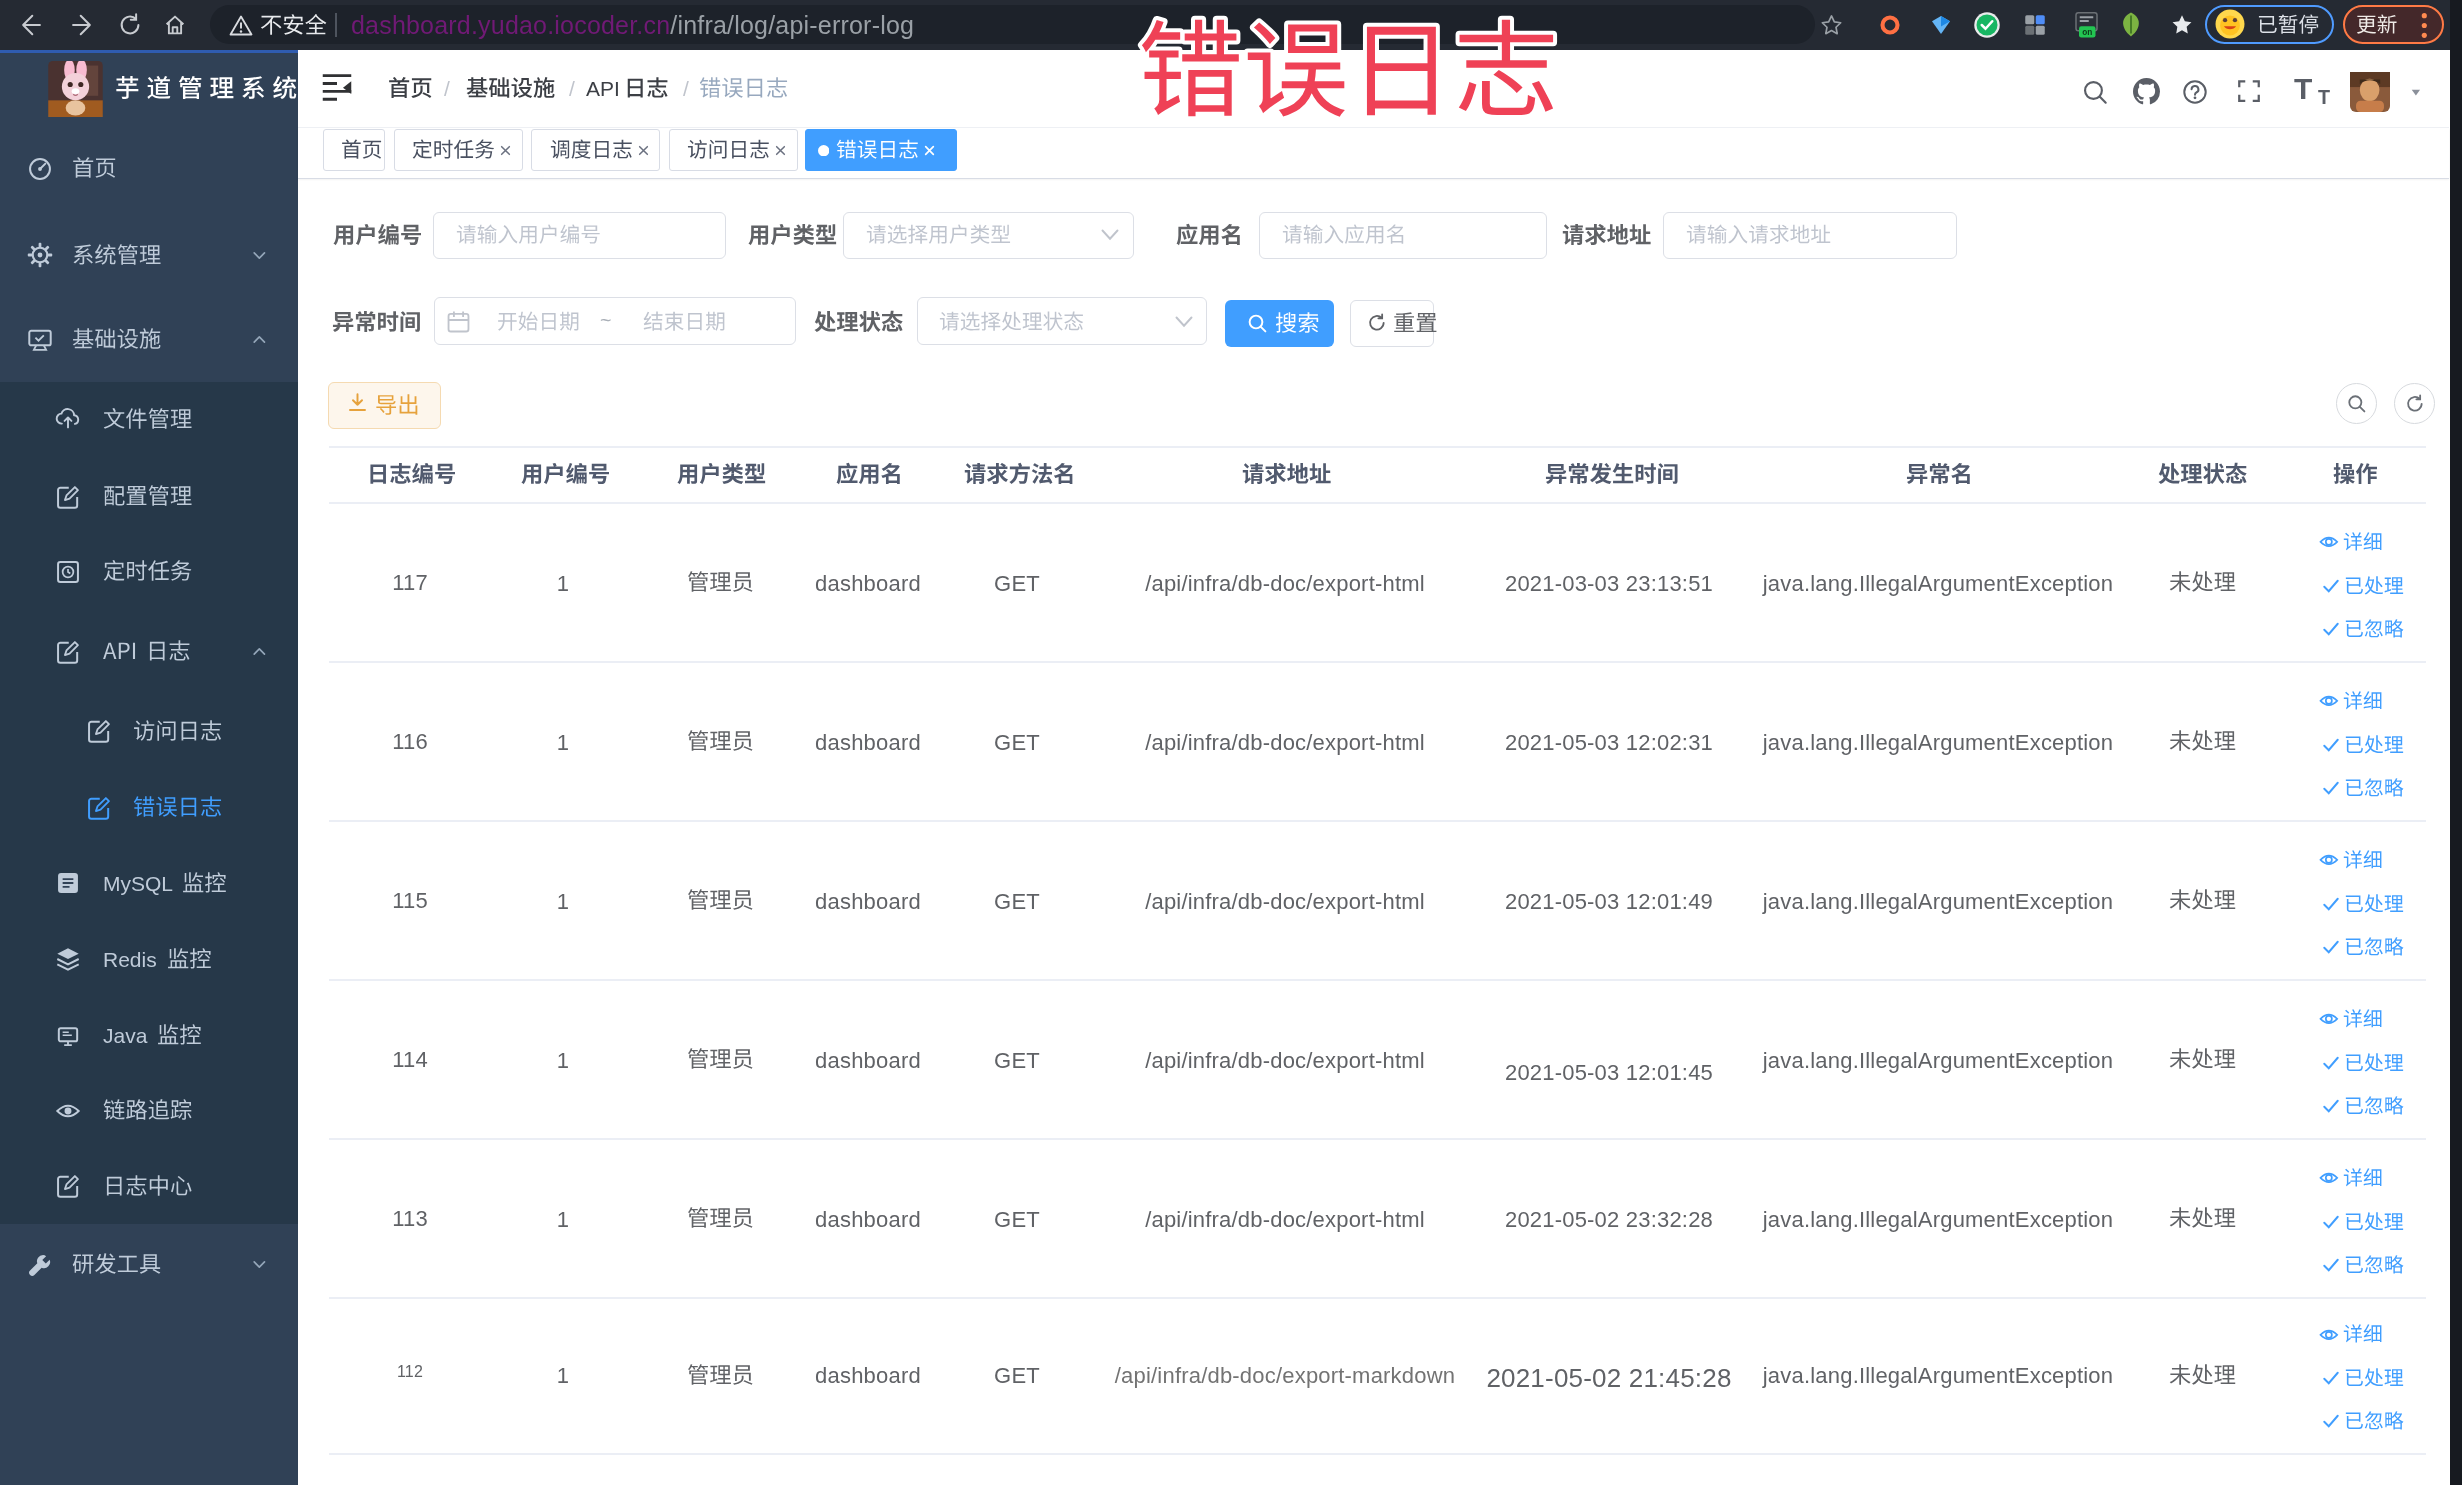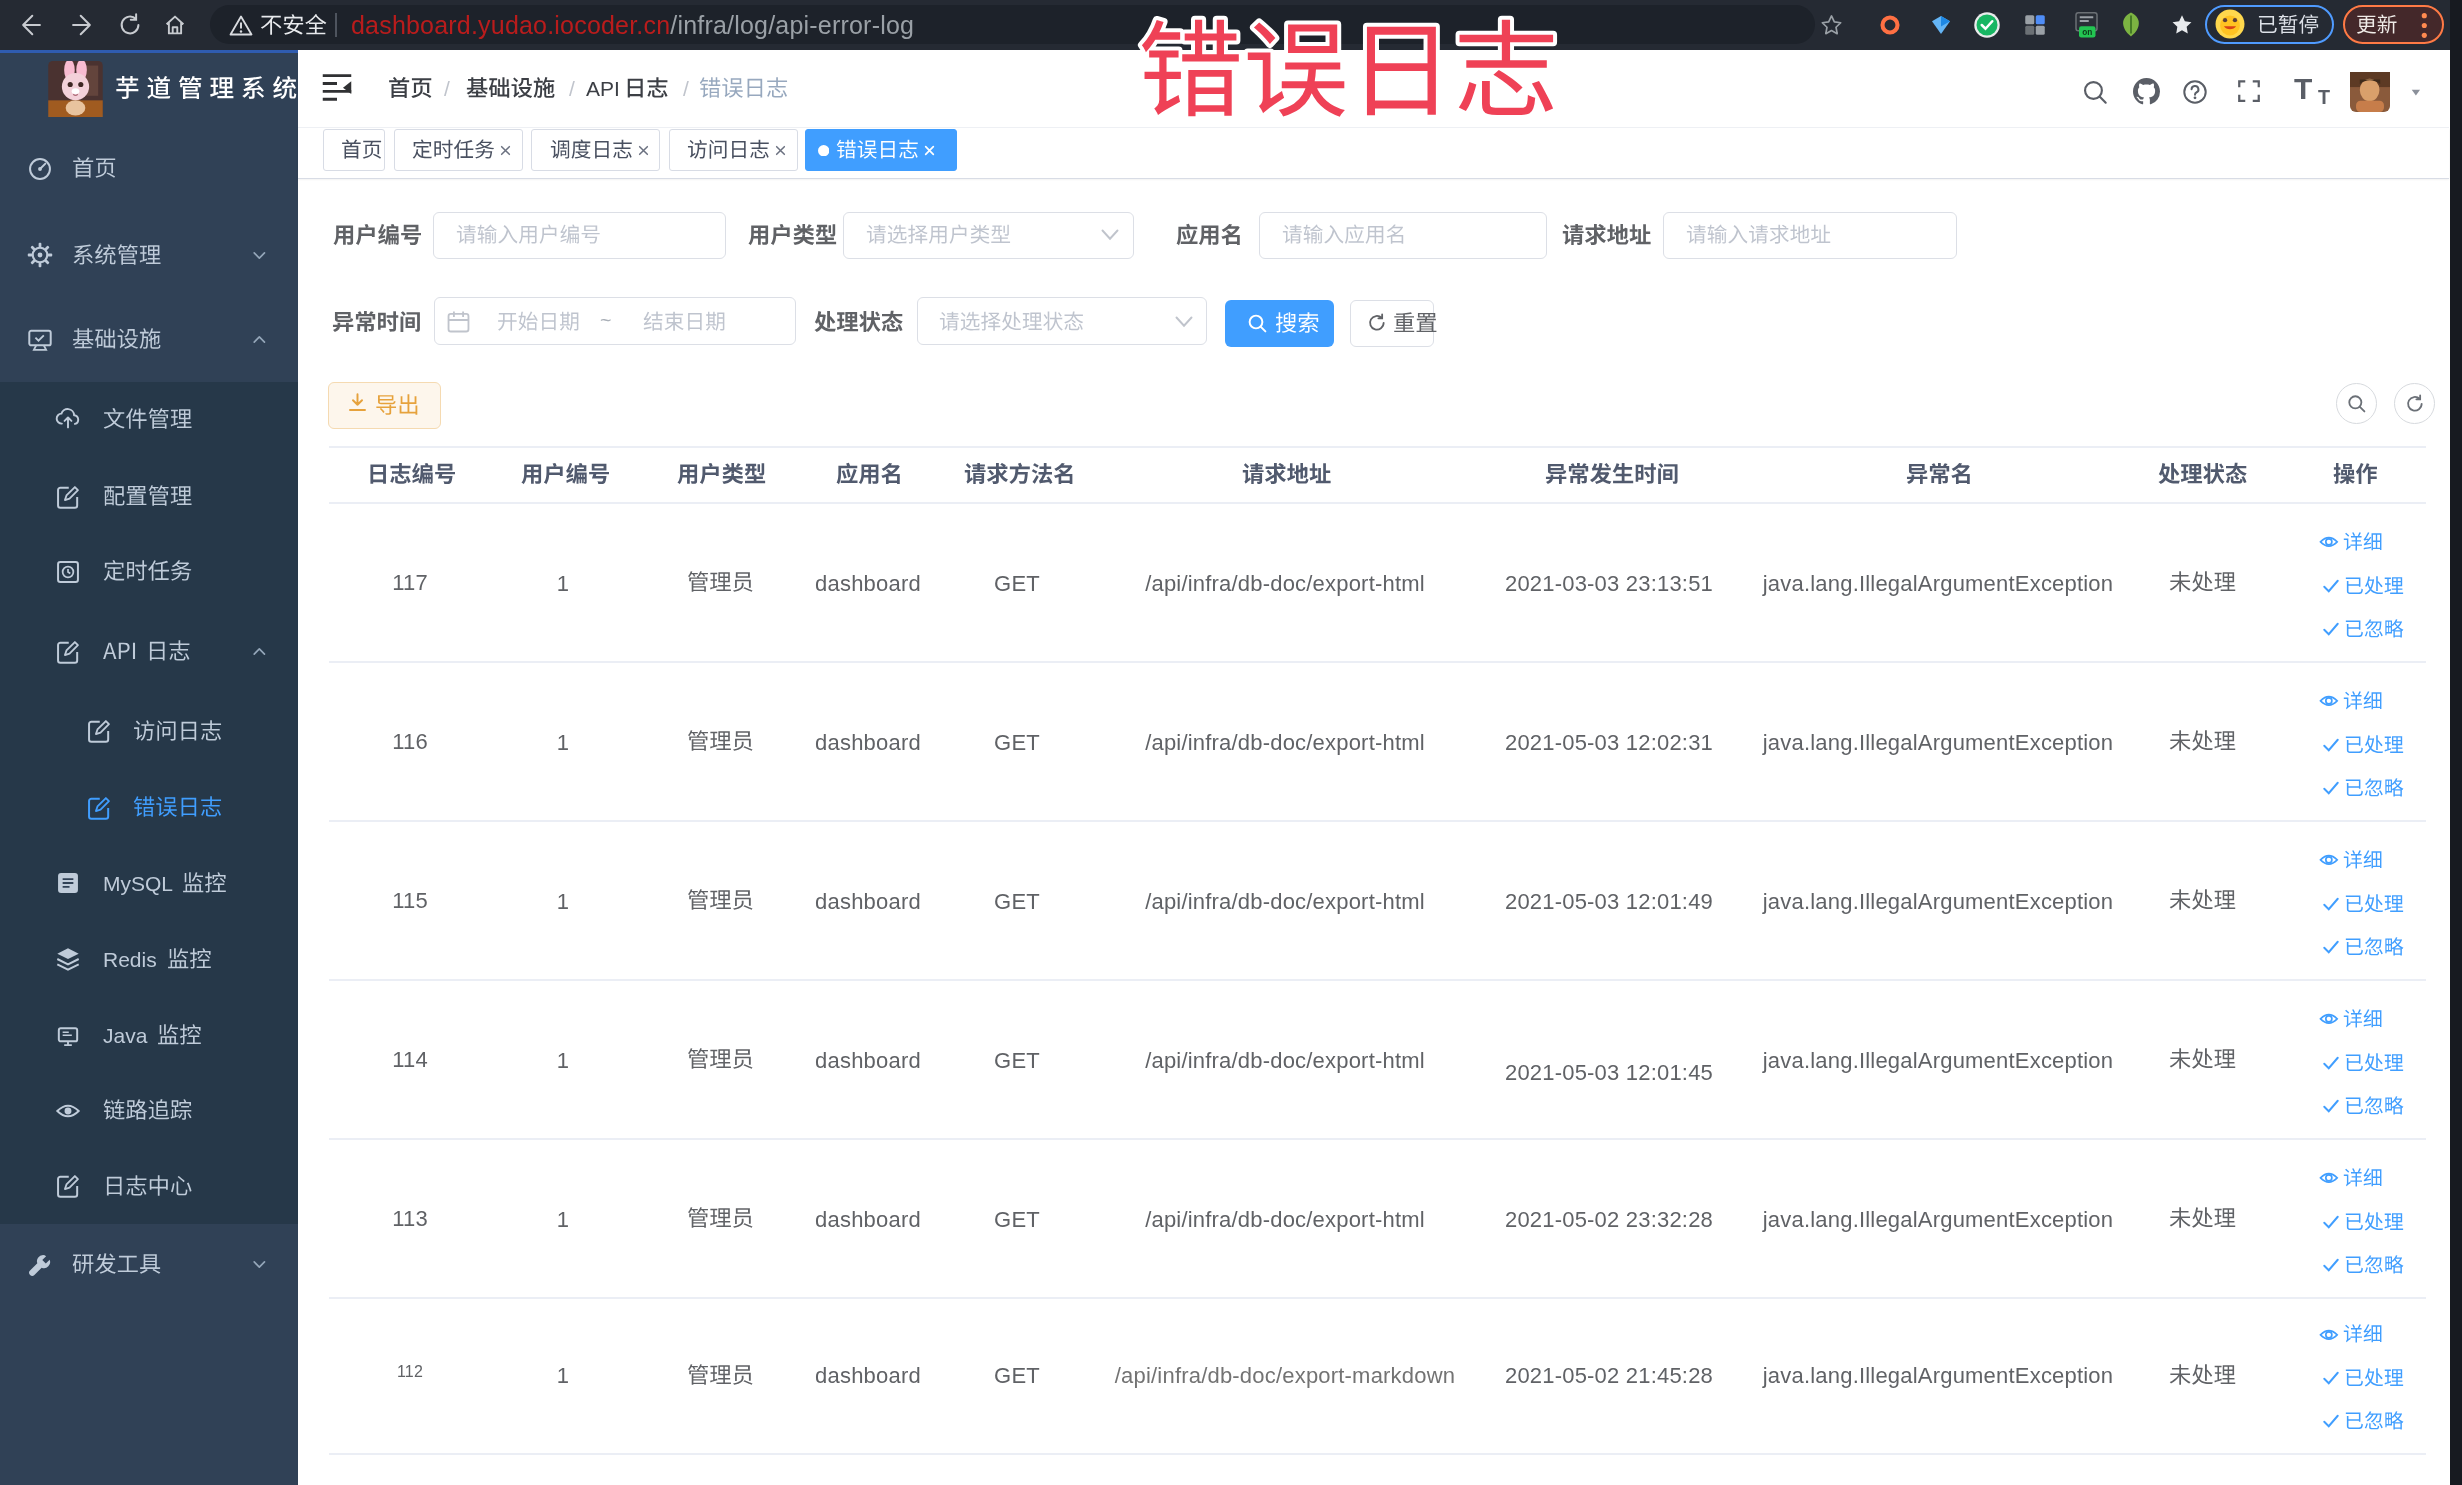--- a/index.html
+++ b/index.html
@@ -17,21 +17,21 @@
     <div style="position:absolute;left:210px;top:5.3px;width:1605px;height:39px;background:#1d222a;border-radius:19.7px"></div>
     <svg style="position:absolute;left:229px;top:13.6px" width="24" height="23" viewBox="0 0 32 30" fill="none">
       <path d="M16 3 L30 27 H2 Z" stroke="#dadce0" stroke-width="2.4" stroke-linejoin="round" fill="none"></path>
       <path d="M16 11v8" stroke="#dadce0" stroke-width="2.6"></path>
       <circle cx="16" cy="23" r="1.6" fill="#dadce0"></circle>
     </svg>
     <svg style="position:absolute;left:260px;top:33px;overflow:visible" width="0.8" height="0.8" viewBox="0 0 1 1">
       <path d="M1.9 -21.6H26.1V-19.4H1.9ZM15.7 -13.4 17.2 -14.7Q18.5 -13.9 19.8 -13Q21.2 -12 22.5 -11Q23.8 -10 25 -9.1Q26.1 -8.1 26.9 -7.3L25.2 -5.7Q24.4 -6.5 23.3 -7.5Q22.2 -8.5 20.9 -9.5Q19.6 -10.6 18.3 -11.6Q16.9 -12.6 15.7 -13.4ZM15.1 -20.8 17.4 -20Q15.8 -17.1 13.6 -14.4Q11.4 -11.6 8.6 -9.3Q5.8 -7 2.7 -5.3Q2.5 -5.6 2.2 -5.9Q2 -6.2 1.7 -6.6Q1.5 -6.9 1.2 -7.1Q3.5 -8.3 5.6 -9.8Q7.7 -11.3 9.5 -13.1Q11.3 -14.9 12.7 -16.9Q14.2 -18.8 15.1 -20.8ZM12.8 -15.2 15.1 -17.5V-17.5V2.2H12.8Z M30.6 -20.3H53.4V-14.6H51.2V-18.3H32.7V-14.6H30.6ZM46.7 -11.6 48.9 -11.1Q47.6 -7.2 45.2 -4.6Q42.8 -2 39.4 -0.4Q36 1.2 31.6 2.2Q31.5 1.9 31.3 1.5Q31.1 1.2 30.8 0.8Q30.5 0.5 30.3 0.2Q34.6 -0.5 37.9 -2Q41.2 -3.4 43.4 -5.7Q45.6 -8.1 46.7 -11.6ZM29.9 -12.6H54.2V-10.6H29.9ZM39.6 -23.1 41.8 -23.6Q42.2 -22.7 42.8 -21.6Q43.3 -20.5 43.6 -19.8L41.3 -19.2Q41.1 -19.9 40.6 -21Q40.1 -22.1 39.6 -23.1ZM33.4 -6.2 34.9 -7.7Q37.3 -7 39.9 -6.1Q42.5 -5.1 45 -4Q47.6 -3 49.8 -1.9Q52 -0.8 53.6 0.2L51.9 2Q50.4 1.1 48.2 -0.1Q46.1 -1.2 43.6 -2.3Q41 -3.4 38.4 -4.4Q35.8 -5.4 33.4 -6.2ZM33.4 -6.2Q34.2 -7.3 35.1 -8.6Q36 -9.9 36.9 -11.4Q37.7 -12.9 38.5 -14.3Q39.2 -15.8 39.8 -17.1L42.1 -16.7Q41.5 -15.3 40.7 -13.9Q40 -12.4 39.1 -11Q38.3 -9.6 37.5 -8.3Q36.6 -7.1 35.9 -6.1Z M61.7 -6.9H78.7V-5.1H61.7ZM61.5 -13.2H78.7V-11.3H61.5ZM58.1 -0.4H82V1.5H58.1ZM68.9 -12.4H71.1V0.6H68.9ZM69.8 -23.8 71.6 -23Q70.1 -20.6 67.9 -18.4Q65.8 -16.2 63.3 -14.4Q60.8 -12.5 58.2 -11.2Q58 -11.6 57.5 -12.1Q57.1 -12.6 56.7 -12.9Q59.3 -14.1 61.8 -15.8Q64.2 -17.5 66.3 -19.6Q68.4 -21.6 69.8 -23.8ZM70.6 -22.9Q73.3 -19.6 76.5 -17.2Q79.7 -14.8 83.3 -12.9Q83 -12.6 82.5 -12.1Q82.1 -11.6 81.9 -11.1Q79.5 -12.6 77.2 -14.2Q74.9 -15.8 72.9 -17.7Q70.8 -19.6 68.8 -22Z" fill="#e8eaed"></path>
     </svg>
     <div style="position:absolute;left:335px;top:13px;width:1.5px;height:24px;background:#4e545e"></div>
-    <div style="position:absolute;left:351px;top:10.6px;white-space:nowrap;font-size:25px;letter-spacing:0.2px"><span style="color:#b91c1c">dashboard.yudao.iocoder.cn</span><span style="color:#9aa0a6">/infra/log/api-error-log</span></div>
+    <div style="position:absolute;left:351px;top:10.6px;white-space:nowrap;font-size:25px;letter-spacing:0.2px"><span style="color:#701a75">dashboard.yudao.iocoder.cn</span><span style="color:#9aa0a6">/infra/log/api-error-log</span></div>
     <svg style="position:absolute;left:1820px;top:13.6px" width="23" height="23" viewBox="0 0 30 30" fill="none">
       <path d="M15 2.5l3.7 7.8 8.3 1.1-6.1 5.9 1.5 8.4L15 21.6l-7.4 4.1 1.5-8.4L3 11.4l8.3-1.1z" stroke="#9aa0a6" stroke-width="2.2" stroke-linejoin="round" fill="none"></path>
     </svg>
     <svg style="position:absolute;left:1878px;top:13px" width="24" height="24" viewBox="0 0 32 32" fill="none">
       <circle cx="16" cy="16" r="10" stroke="#ff7043" stroke-width="5.5" fill="none"></circle>
     </svg>
     <svg style="position:absolute;left:1929px;top:13px" width="24" height="24" viewBox="0 0 32 32" fill="none">
       <path d="M16 4 L28 11 L16 28 L4 11 Z" fill="#64b5f6"></path>
       <path d="M16 4 L28 11 L16 18 Z" fill="#1e88e5"></path>
     </svg>
@@ -606,21 +606,21 @@
     </svg>
     <div style="position:absolute;left:329px;top:1297px;width:2097px;height:1.5px;background:#ebeef5"></div>
     <div style="position:absolute;left:410px;top:1363px;white-space:nowrap;transform:translateX(-50%);font-size:16px;color:#606266;letter-spacing:0.2px">112</div>
     <div style="position:absolute;left:563px;top:1363px;white-space:nowrap;transform:translateX(-50%);font-size:22px;color:#606266;letter-spacing:0.2px">1</div>
     <svg style="position:absolute;left:687px;top:1383px;overflow:visible" width="0.8" height="0.8" viewBox="0 0 1 1">
       <path d="M7.5 -0.3H22.3V1.3H7.5ZM2.8 -15.7H25.6V-11H23.5V-14H4.9V-11H2.8ZM7.3 -12.3H22.2V-6.6H7.3V-8.2H20.1V-10.6H7.3ZM7.4 -4.7H23.7V2.2H21.6V-3H7.4ZM5.9 -12.3H8V2.3H5.9ZM12.3 -17.4 14.2 -17.8Q14.6 -17.3 15 -16.5Q15.3 -15.7 15.5 -15.2L13.5 -14.7Q13.4 -15.3 13 -16Q12.7 -16.8 12.3 -17.4ZM4.6 -21.2H13.5V-19.7H4.6ZM16.3 -21.2H26.3V-19.7H16.3ZM4.7 -23.6 6.7 -23.2Q6.1 -21.2 5.1 -19.4Q4.1 -17.5 3 -16.3Q2.8 -16.4 2.5 -16.6Q2.2 -16.8 1.8 -17Q1.5 -17.1 1.2 -17.2Q2.4 -18.4 3.3 -20.1Q4.1 -21.8 4.7 -23.6ZM16.5 -23.6 18.6 -23.2Q18.1 -21.5 17.3 -19.9Q16.5 -18.4 15.5 -17.2Q15.3 -17.4 15 -17.6Q14.7 -17.8 14.4 -17.9Q14 -18.1 13.8 -18.2Q14.7 -19.2 15.4 -20.6Q16.1 -22.1 16.5 -23.6ZM7 -20.1 8.6 -20.6Q9.2 -19.8 9.7 -18.9Q10.3 -17.9 10.5 -17.2L8.7 -16.6Q8.5 -17.3 8 -18.3Q7.5 -19.3 7 -20.1ZM18.9 -19.9 20.5 -20.6Q21.2 -19.8 21.9 -18.9Q22.5 -17.9 22.9 -17.3L21.1 -16.5Q20.8 -17.2 20.2 -18.2Q19.6 -19.1 18.9 -19.9Z M41.3 -15.1V-11.5H51.7V-15.1ZM41.3 -20.4V-16.8H51.7V-20.4ZM39.4 -22.2H53.7V-9.7H39.4ZM39.1 -6.4H54.1V-4.5H39.1ZM36.9 -0.6H55.1V1.3H36.9ZM29.3 -21.6H38V-19.7H29.3ZM29.6 -13.5H37.6V-11.6H29.6ZM29 -2.8Q30.1 -3.1 31.6 -3.6Q33 -4 34.6 -4.5Q36.2 -5.1 37.9 -5.6L38.2 -3.6Q35.9 -2.8 33.7 -2.1Q31.4 -1.3 29.5 -0.7ZM32.8 -20.8H34.8V-3.5L32.8 -3.1ZM45.6 -21.4H47.4V-10.6H47.6V0.3H45.5V-10.6H45.6Z M63.5 -20.4V-17.3H76.6V-20.4ZM61.3 -22.3H78.9V-15.4H61.3ZM68.7 -9.2H71V-6.5Q71 -5.7 70.8 -4.7Q70.5 -3.8 69.9 -2.8Q69.2 -1.9 67.9 -0.9Q66.6 -0 64.5 0.8Q62.4 1.6 59.2 2.3Q59.1 2.1 58.9 1.8Q58.6 1.5 58.4 1.1Q58.1 0.8 57.8 0.6Q60.9 0 62.9 -0.7Q64.9 -1.4 66 -2.1Q67.2 -2.9 67.8 -3.7Q68.4 -4.4 68.6 -5.2Q68.7 -5.9 68.7 -6.6ZM70.8 -1.8 71.9 -3.4Q73.1 -3 74.5 -2.5Q76 -2 77.4 -1.4Q78.8 -0.9 80.1 -0.4Q81.3 0.1 82.2 0.6L81.2 2.3Q80.3 1.9 79.1 1.4Q77.8 0.8 76.4 0.3Q75 -0.3 73.5 -0.8Q72.1 -1.4 70.8 -1.8ZM60.3 -12.9H80V-2.8H77.7V-10.9H62.5V-2.6H60.3Z" fill="#606266"></path>
     </svg>
     <div style="position:absolute;left:868px;top:1363px;white-space:nowrap;transform:translateX(-50%);font-size:22px;color:#606266;letter-spacing:0.2px">dashboard</div>
     <div style="position:absolute;left:1017px;top:1363px;white-space:nowrap;transform:translateX(-50%);font-size:22px;color:#606266;letter-spacing:0.2px">GET</div>
     <div style="position:absolute;left:1285px;top:1363px;white-space:nowrap;transform:translateX(-50%);font-size:22px;color:#737373;letter-spacing:0.2px">/api/infra/db-doc/export-markdown</div>
-    <div style="position:absolute;left:1609px;top:1363px;white-space:nowrap;transform:translateX(-50%);font-size:22px;color:#606266;letter-spacing:0.2px">2021-05-02 21:45:28</div>
+    <div style="position:absolute;left:1609px;top:1363px;white-space:nowrap;transform:translateX(-50%);font-size:26px;color:#606266;letter-spacing:0.2px">2021-05-02 21:45:28</div>
     <div style="position:absolute;left:1938px;top:1363px;white-space:nowrap;transform:translateX(-50%);font-size:22px;color:#606266;letter-spacing:0.2px">java.lang.IllegalArgumentException</div>
     <svg style="position:absolute;left:2169px;top:1383px;overflow:visible" width="0.8" height="0.8" viewBox="0 0 1 1">
       <path d="M1.7 -12H26.4V-9.9H1.7ZM3.7 -18.9H24.5V-16.8H3.7ZM12.9 -23.5H15.1V2.2H12.9ZM12.3 -11 14.1 -10.2Q13.1 -8.5 11.8 -6.9Q10.5 -5.3 8.9 -3.9Q7.4 -2.5 5.7 -1.3Q4.1 -0.2 2.5 0.7Q2.3 0.4 2 0.1Q1.8 -0.3 1.5 -0.6Q1.2 -0.9 0.9 -1.1Q2.6 -1.8 4.2 -2.9Q5.8 -3.9 7.3 -5.2Q8.9 -6.5 10.1 -8Q11.4 -9.5 12.3 -11ZM15.6 -10.9Q16.5 -9.5 17.8 -8Q19.1 -6.6 20.6 -5.3Q22.2 -3.9 23.8 -2.9Q25.4 -1.8 27.1 -1.1Q26.8 -0.9 26.5 -0.6Q26.2 -0.3 26 0.1Q25.7 0.4 25.5 0.7Q23.9 -0.1 22.3 -1.3Q20.6 -2.5 19.1 -3.9Q17.5 -5.4 16.2 -7Q14.9 -8.5 13.9 -10.2Z M34.6 -19.1H40.7V-17.1H34.6ZM40.1 -19.1H40.5L40.9 -19.1L42.3 -18.8Q41.6 -13 40.1 -8.9Q38.5 -4.8 36.1 -2Q33.7 0.7 30.7 2.3Q30.5 2 30.2 1.7Q29.9 1.4 29.6 1.1Q29.2 0.8 29 0.6Q32 -0.8 34.3 -3.3Q36.6 -5.8 38.1 -9.6Q39.5 -13.3 40.1 -18.6ZM34.1 -15.6Q34.9 -11.7 36.1 -9.1Q37.4 -6.4 38.9 -4.8Q40.5 -3.2 42.3 -2.3Q44.1 -1.4 46.1 -1.1Q48.1 -0.8 50.2 -0.8Q50.5 -0.8 51.1 -0.8Q51.7 -0.8 52.5 -0.8Q53.3 -0.8 53.9 -0.8Q54.6 -0.8 55 -0.8Q54.8 -0.5 54.7 -0.1Q54.5 0.3 54.4 0.7Q54.2 1.1 54.2 1.4H53.4H50Q47.7 1.4 45.5 1Q43.3 0.6 41.3 -0.3Q39.3 -1.3 37.7 -3.2Q36 -5 34.6 -7.9Q33.3 -10.8 32.5 -15ZM34.2 -23.4 36.4 -22.9Q35.9 -20 35.1 -17.4Q34.4 -14.7 33.4 -12.4Q32.4 -10.1 31.2 -8.5Q30.9 -8.8 30.4 -9.1Q29.9 -9.5 29.5 -9.7Q30.6 -11.2 31.5 -13.3Q32.4 -15.5 33.1 -18.1Q33.8 -20.7 34.2 -23.4ZM46.5 -15.7 48.2 -16.6Q49.3 -15.5 50.4 -14.1Q51.6 -12.8 52.6 -11.5Q53.6 -10.2 54.2 -9.1L52.4 -8Q51.8 -9 50.8 -10.3Q49.9 -11.7 48.7 -13.1Q47.6 -14.5 46.5 -15.7ZM45.2 -23.5H47.5V-2.9H45.2Z M69.3 -15.1V-11.5H79.7V-15.1ZM69.3 -20.4V-16.8H79.7V-20.4ZM67.4 -22.2H81.7V-9.7H67.4ZM67.1 -6.4H82.1V-4.5H67.1ZM64.9 -0.6H83.1V1.3H64.9ZM57.3 -21.6H66V-19.7H57.3ZM57.6 -13.5H65.6V-11.6H57.6ZM57 -2.8Q58.1 -3.1 59.6 -3.6Q61 -4 62.6 -4.5Q64.2 -5.1 65.9 -5.6L66.2 -3.6Q63.9 -2.8 61.7 -2.1Q59.4 -1.3 57.5 -0.7ZM60.8 -20.8H62.8V-3.5L60.8 -3.1ZM73.6 -21.4H75.4V-10.6H75.6V0.3H73.5V-10.6H73.6Z" fill="#606266"></path>
     </svg>
     <svg style="position:absolute;left:2319px;top:1325px" width="19.7" height="19.7" viewBox="0 0 26 26" fill="none">
       <path d="M2 13q11-11 22 0q-11 11-22 0z" stroke="#409eff" stroke-width="2.2" fill="none"></path>
       <circle cx="13" cy="13" r="4" stroke="#409eff" stroke-width="2.2" fill="none"></circle>
     </svg>
     <svg style="position:absolute;left:2343px;top:1341px;overflow:visible" width="0.8" height="0.8" viewBox="0 0 1 1">
       <path d="M2.7 -19.2 3.9 -20.4Q4.6 -19.9 5.3 -19.2Q6.1 -18.6 6.7 -17.9Q7.4 -17.3 7.8 -16.8L6.5 -15.4Q6.1 -15.9 5.5 -16.6Q4.8 -17.2 4.1 -17.9Q3.4 -18.6 2.7 -19.2ZM4.7 1.5 4.3 -0.3 4.8 -1.1 9.1 -4.3Q9.3 -4 9.4 -3.5Q9.6 -3 9.8 -2.8Q8.2 -1.6 7.3 -0.8Q6.4 -0.1 5.8 0.4Q5.3 0.8 5.1 1.1Q4.8 1.3 4.7 1.5ZM1 -13.1H6.1V-11.3H1ZM4.7 1.5Q4.6 1.3 4.4 1Q4.2 0.8 4 0.5Q3.8 0.3 3.7 0.1Q3.9 -0 4.2 -0.4Q4.4 -0.7 4.7 -1.2Q4.9 -1.7 4.9 -2.3V-13.1H6.7V-0.9Q6.7 -0.9 6.5 -0.7Q6.3 -0.5 6 -0.3Q5.7 0 5.4 0.3Q5.1 0.7 4.9 1Q4.7 1.3 4.7 1.5ZM10 -16.2H23.3V-14.5H10ZM10.8 -11H22.5V-9.3H10.8ZM9.4 -5.8H23.8V-4H9.4ZM15.7 -15.6H17.6V2H15.7ZM11.4 -20.3 13 -20.9Q13.7 -20 14.3 -18.9Q14.9 -17.8 15.2 -17L13.5 -16.2Q13.2 -17 12.6 -18.2Q12 -19.3 11.4 -20.3ZM20.6 -21.1 22.5 -20.4Q21.9 -19.1 21.1 -17.6Q20.3 -16.2 19.6 -15.2L18 -15.8Q18.5 -16.5 19 -17.4Q19.5 -18.3 19.9 -19.3Q20.4 -20.3 20.6 -21.1Z M26.6 -4.6Q26.6 -4.8 26.5 -5.1Q26.3 -5.4 26.2 -5.8Q26.1 -6.1 26 -6.4Q26.4 -6.4 26.9 -6.9Q27.4 -7.3 28.1 -7.9Q28.4 -8.3 29.1 -9Q29.8 -9.7 30.6 -10.8Q31.4 -11.8 32.3 -13Q33.2 -14.2 33.9 -15.4L35.5 -14.4Q33.8 -11.9 31.8 -9.6Q29.8 -7.3 27.8 -5.6V-5.5Q27.8 -5.5 27.7 -5.4Q27.5 -5.3 27.2 -5.2Q27 -5.1 26.8 -4.9Q26.6 -4.7 26.6 -4.6ZM26.6 -4.6 26.5 -6.1 27.5 -6.8 35.1 -7.8Q35.1 -7.5 35.1 -7Q35.1 -6.5 35.2 -6.2Q32.5 -5.8 30.9 -5.5Q29.3 -5.3 28.4 -5.1Q27.6 -4.9 27.2 -4.8Q26.8 -4.7 26.6 -4.6ZM26.4 -10.6Q26.4 -10.8 26.3 -11.1Q26.2 -11.5 26 -11.8Q25.9 -12.2 25.8 -12.4Q26.2 -12.5 26.5 -12.9Q26.9 -13.3 27.4 -14Q27.6 -14.3 28.1 -15Q28.5 -15.7 29.1 -16.7Q29.7 -17.7 30.2 -18.8Q30.8 -20 31.3 -21.1L33.1 -20.3Q32.3 -18.7 31.4 -17.2Q30.5 -15.6 29.6 -14.2Q28.7 -12.8 27.7 -11.7V-11.6Q27.7 -11.6 27.5 -11.5Q27.3 -11.4 27.1 -11.3Q26.8 -11.1 26.6 -10.9Q26.4 -10.8 26.4 -10.6ZM26.4 -10.6 26.4 -12 27.3 -12.6 33 -13.1Q32.9 -12.7 32.9 -12.3Q32.8 -11.8 32.8 -11.5Q30.9 -11.3 29.7 -11.2Q28.5 -11 27.9 -10.9Q27.2 -10.9 26.9 -10.8Q26.6 -10.7 26.4 -10.6ZM25.9 -1.3Q27.1 -1.5 28.6 -1.8Q30.1 -2 31.8 -2.3Q33.4 -2.6 35.1 -2.9L35.3 -1.3Q32.8 -0.8 30.5 -0.3Q28.1 0.2 26.2 0.5ZM36.9 -1.7H47.1V0H36.9ZM36.8 -10.6H47.2V-8.8H36.8ZM41.2 -18.4H42.9V-1H41.2ZM35.8 -19.7H48.2V1.4H46.4V-17.8H37.6V1.6H35.8Z" fill="#409eff"></path>

